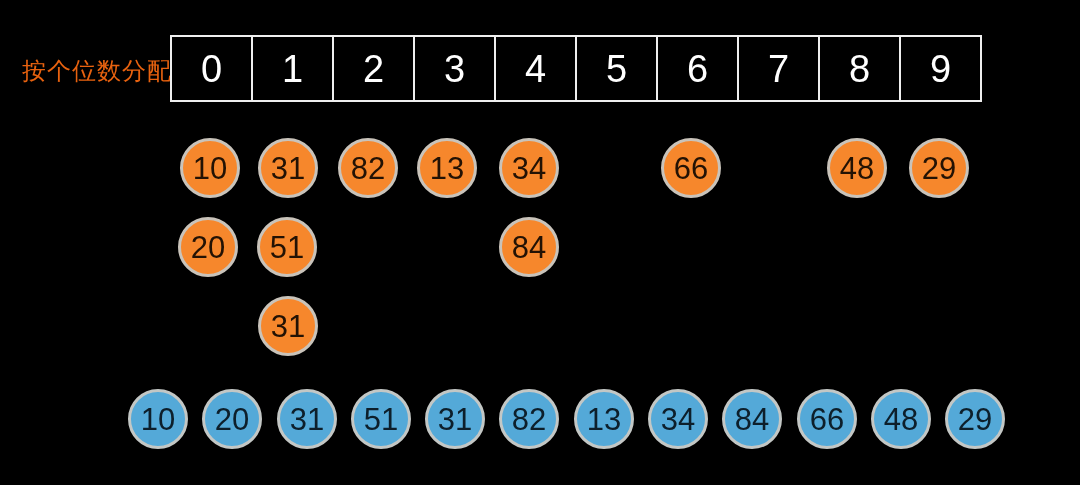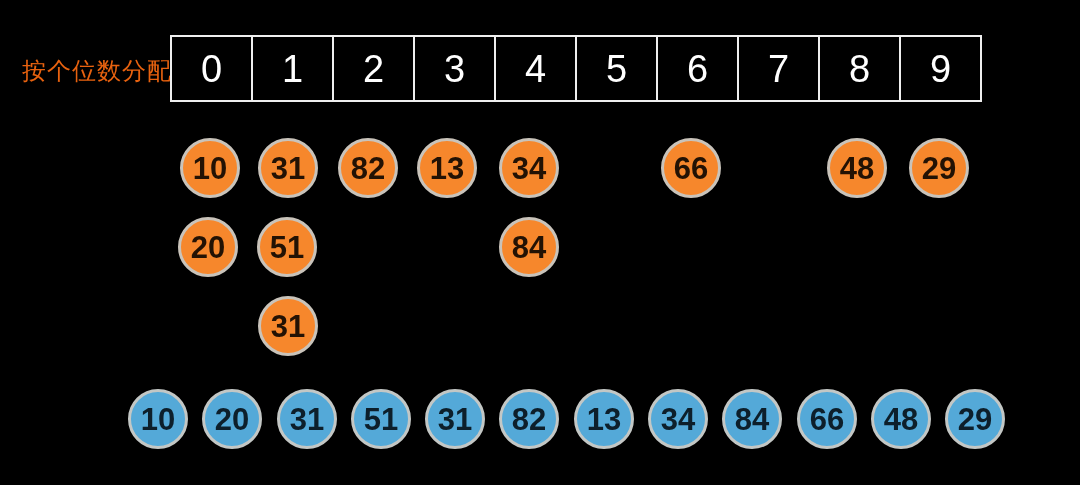--- a/index.html
+++ b/index.html
@@ -44,21 +44,20 @@
   .chip{
     position:absolute;
     width:54px;height:54px;
     border-radius:50%;
     display:flex;
     align-items:center;
     justify-content:center;
     font-size:31px;
     line-height:1;
     box-sizing:content-box;
-    font-weight:bold;
   }
   .chip.orange{
     background:#f6872c;
     border:3px solid #c9c3ba;
     color:#231204;
   }
   .chip.blue{
     background:#54a9d8;
     border:3px solid #c3c7c5;
     color:#0d1f2b;

